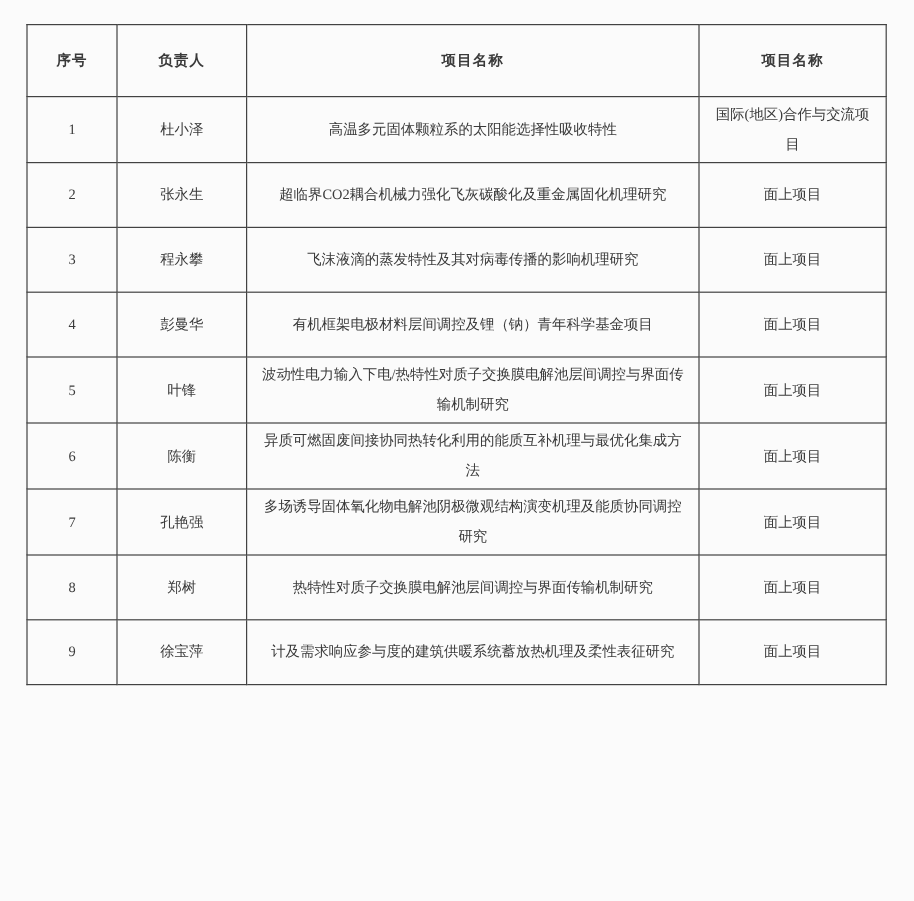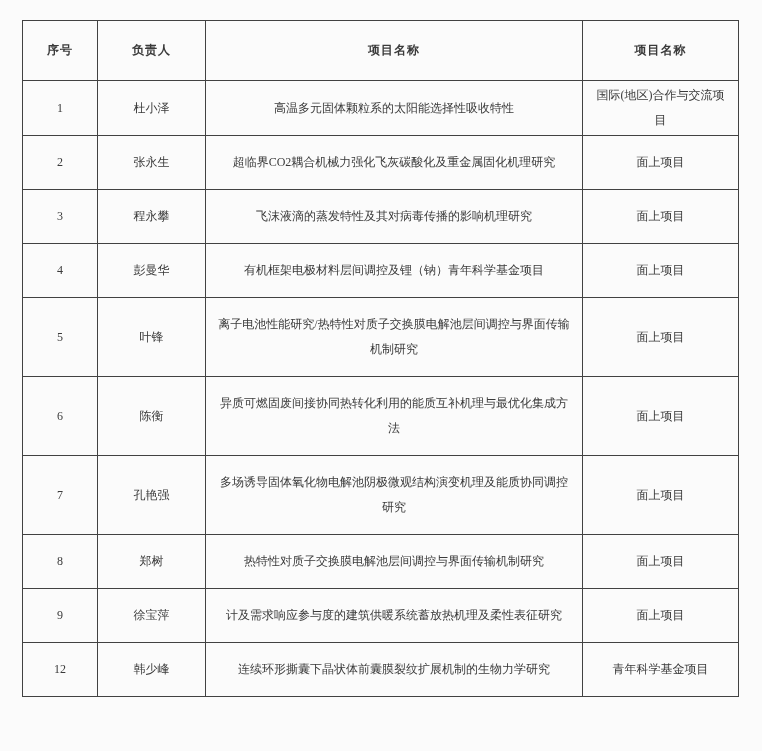--- a/index.html
+++ b/index.html
@@ -44,21 +44,21 @@
   }
   .project-table tbody td {
     height: 54px;
     font-weight: normal;
   }
   .project-table td.col-category {
     padding: 2px 13px;
     margin-top: 34px;
   }
   .project-table td.col-name {
-    padding: 14px 10px;
+    padding: 2px 10px;
   }
 </style>
 </head>
 <body>
 
 <div class="doc">
   <table class="project-table">
     <colgroup>
       <col style="width:75px">
       <col style="width:108px">
@@ -94,21 +94,21 @@
   </tr>
         <tr>
     <td class="col-index">4</td>
     <td class="col-leader">彭曼华</td>
     <td class="col-name">有机框架电极材料层间调控及锂（钠）青年科学基金项目</td>
     <td class="col-category">面上项目</td>
   </tr>
         <tr>
     <td class="col-index">5</td>
     <td class="col-leader">叶锋</td>
-    <td class="col-name">离子电池性能研究/热特性对质子交换膜电解池层间调控与界面传输机制研究</td>
+    <td class="col-name">波动性电力输入下电/热特性对质子交换膜电解池层间调控与界面传输机制研究</td>
     <td class="col-category">面上项目</td>
   </tr>
         <tr>
     <td class="col-index">6</td>
     <td class="col-leader">陈衡</td>
     <td class="col-name">异质可燃固废间接协同热转化利用的能质互补机理与最优化集成方法</td>
     <td class="col-category">面上项目</td>
   </tr>
         <tr>
     <td class="col-index">7</td>
@@ -121,21 +121,15 @@
     <td class="col-leader">郑树</td>
     <td class="col-name">热特性对质子交换膜电解池层间调控与界面传输机制研究</td>
     <td class="col-category">面上项目</td>
   </tr>
         <tr>
     <td class="col-index">9</td>
     <td class="col-leader">徐宝萍</td>
     <td class="col-name">计及需求响应参与度的建筑供暖系统蓄放热机理及柔性表征研究</td>
     <td class="col-category">面上项目</td>
   </tr>
-        <tr>
-    <td class="col-index">12</td>
-    <td class="col-leader">韩少峰</td>
-    <td class="col-name">连续环形撕囊下晶状体前囊膜裂纹扩展机制的生物力学研究</td>
-    <td class="col-category">青年科学基金项目</td>
-  </tr>
       </tbody>
   </table>
 </div>
 
 </body></html>

